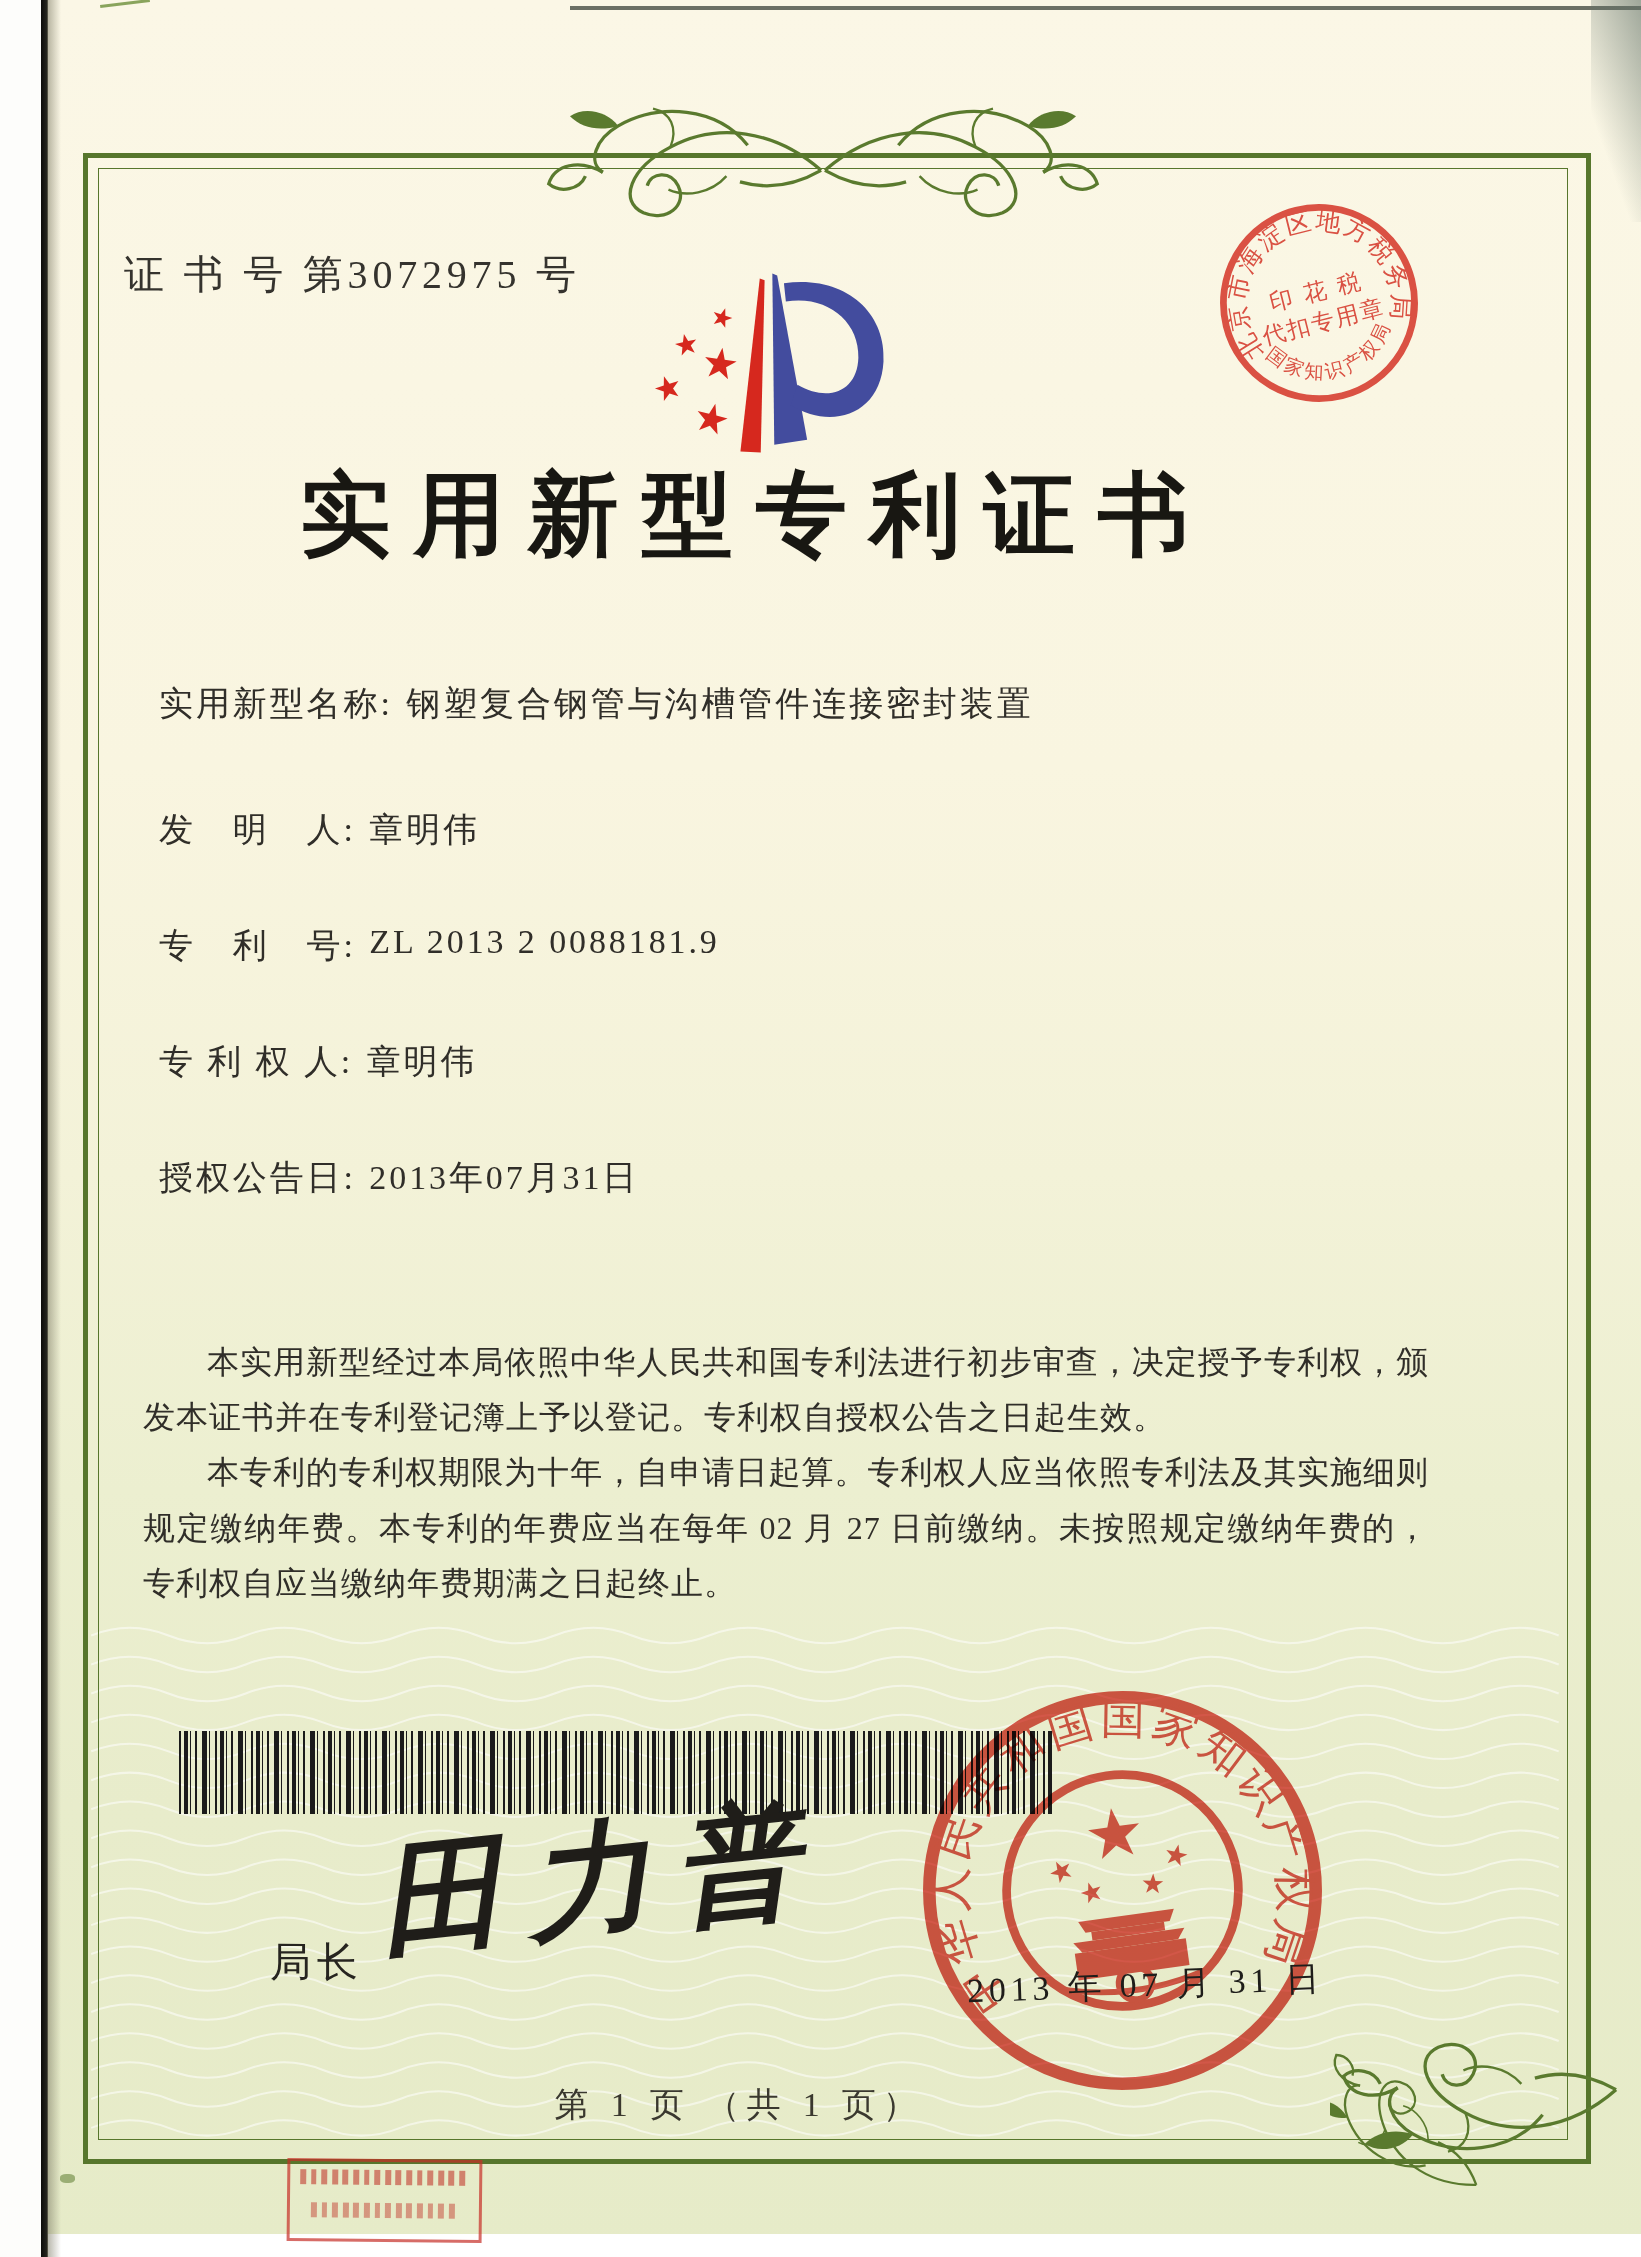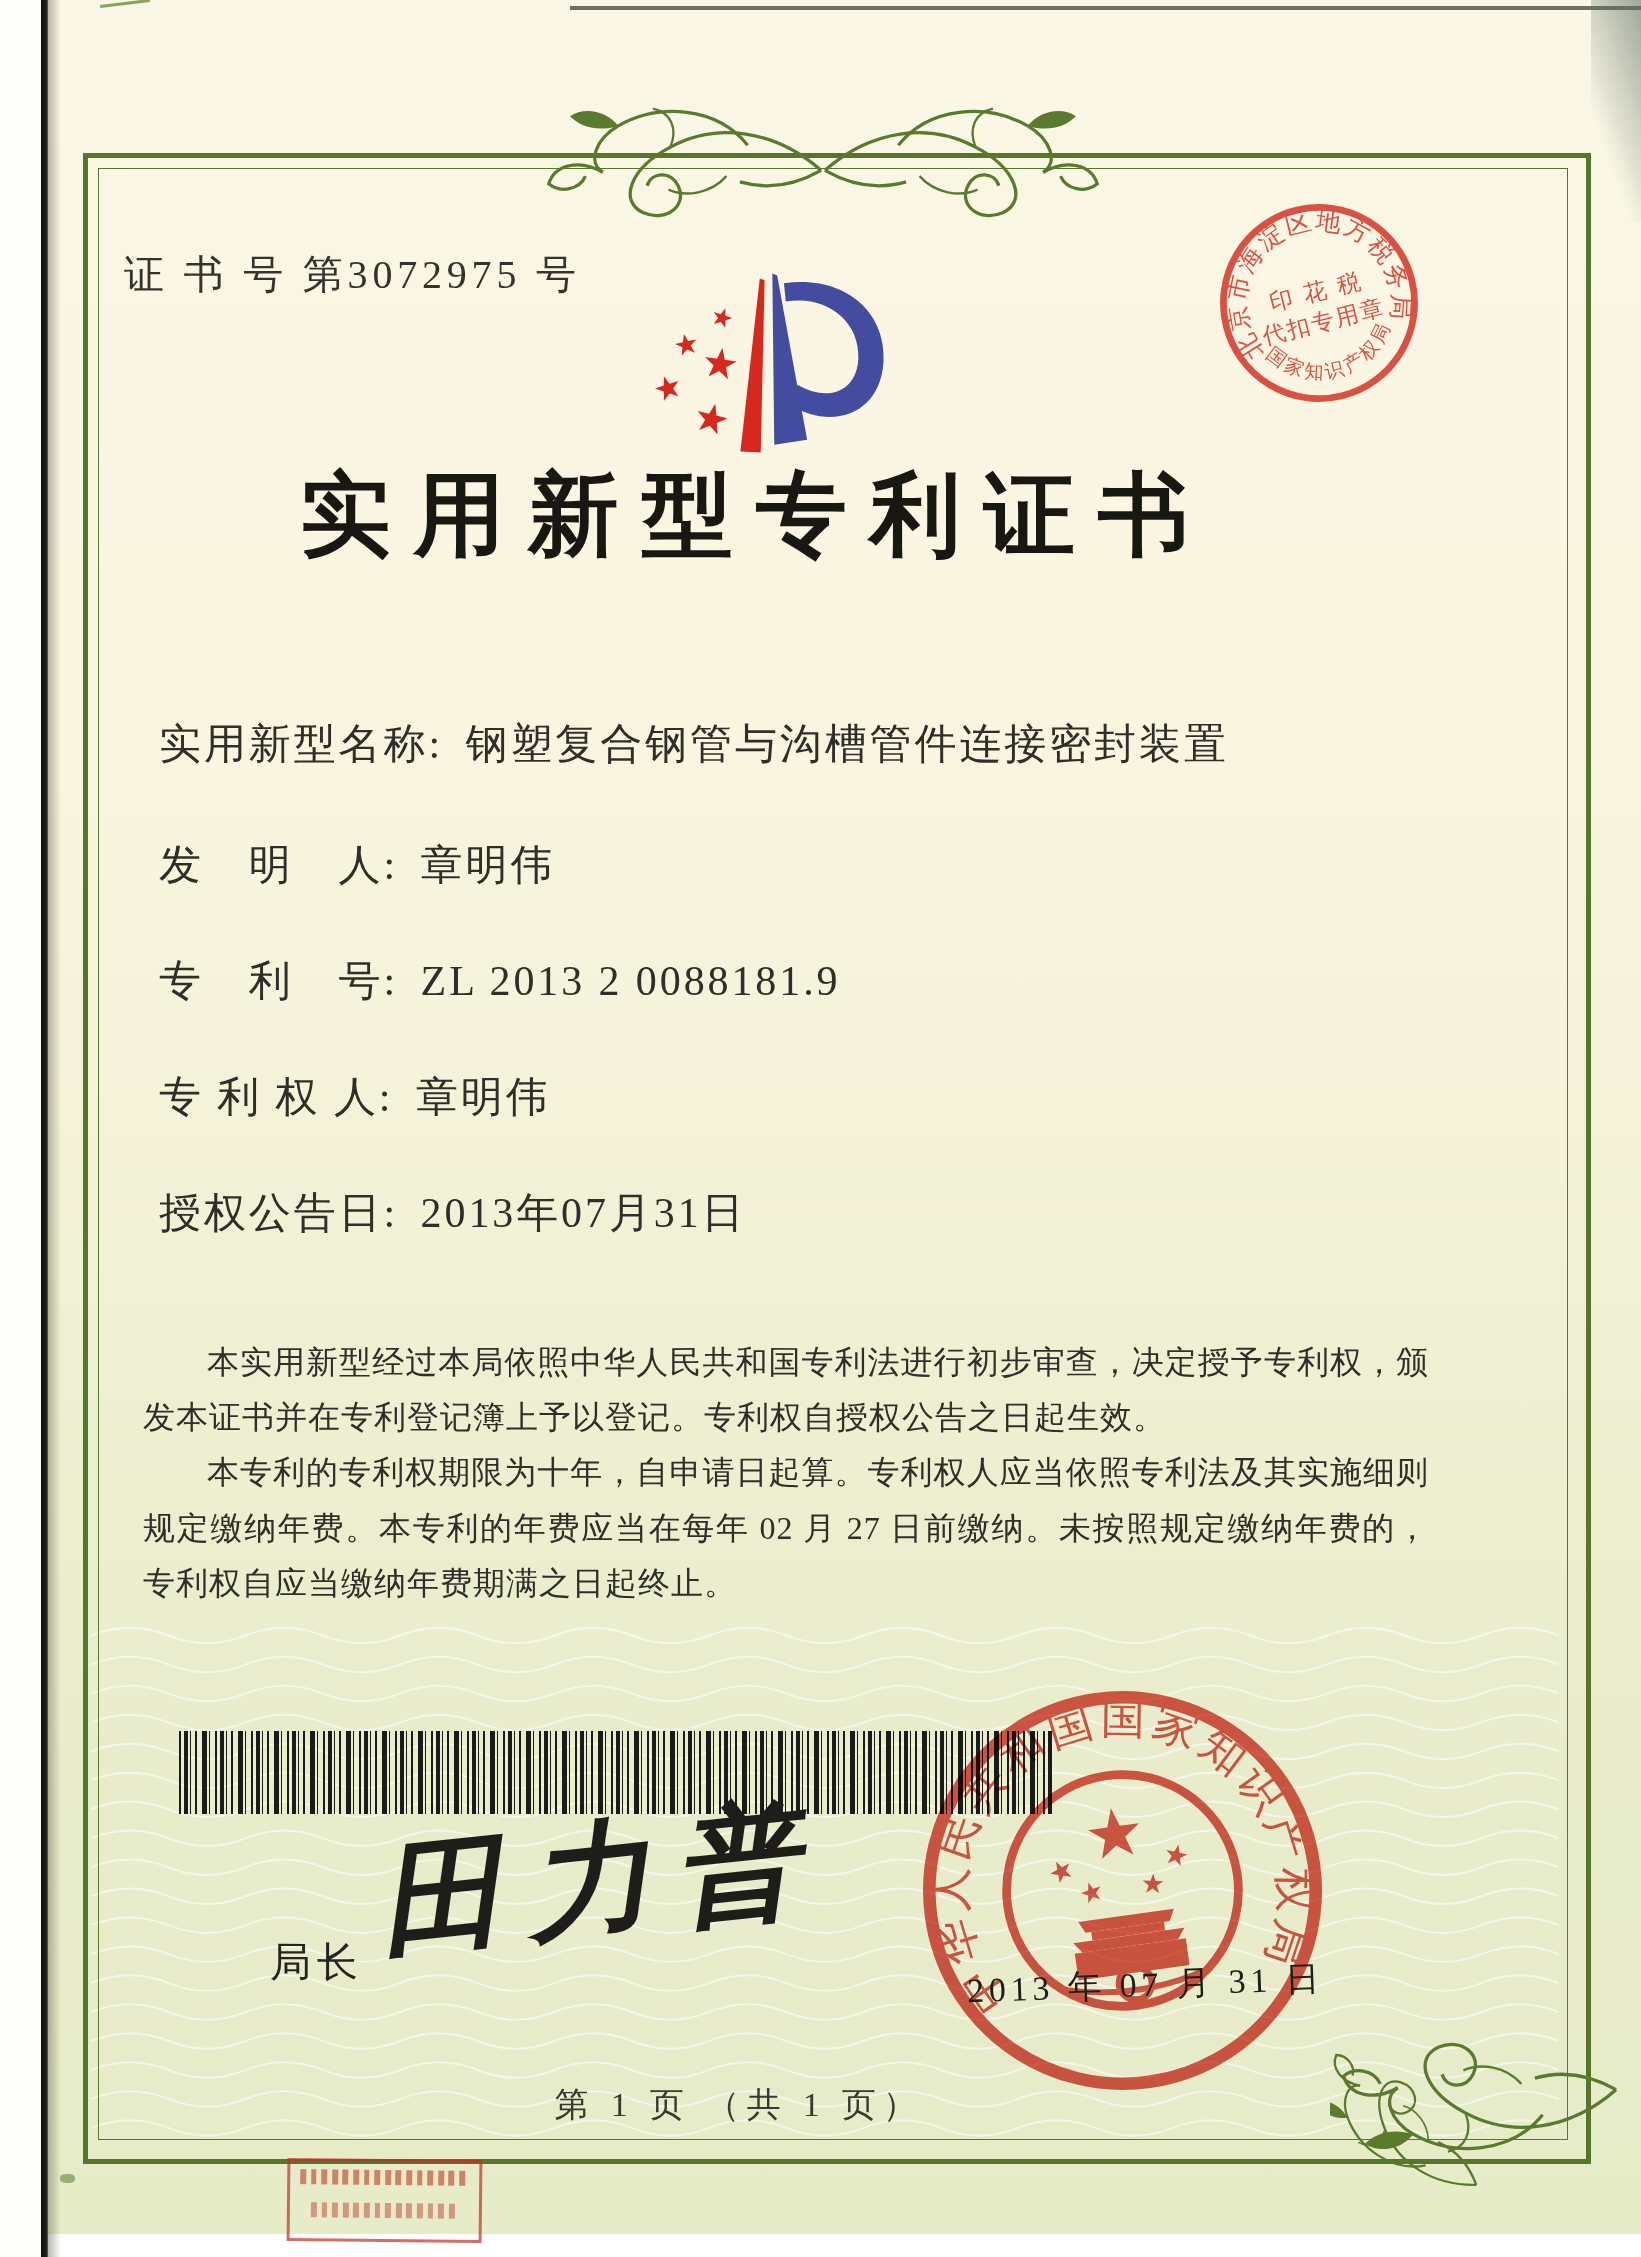--- a/index.html
+++ b/index.html
@@ -24,21 +24,21 @@
   .ornament{position:absolute;z-index:2;}
   
   .waves{position:absolute;left:91px;top:1622px;z-index:0;}
   
   .cert-number{position:absolute;left:124px;top:247px;font-size:40px;letter-spacing:4.8px;color:#35332e;z-index:3;}
   .sipo-logo{position:absolute;left:608px;top:230px;z-index:3;}
   .tax-stamp{position:absolute;left:1207px;top:191px;z-index:4;transform:rotate(-14deg);opacity:.92;}
   .title{position:absolute;left:9.7px;top:454px;width:1492px;text-align:center;
     font-size:91px;font-weight:700;letter-spacing:23px;color:#181712;z-index:3;}
   .fields{position:absolute;left:159px;top:681px;width:1294px;z-index:3;}
-  .field-row{display:flex;align-items:center;height:116px;font-size:42px;letter-spacing:2.9px;color:#302e29;gap:9px;}
+  .field-row{display:flex;align-items:flex-start;height:116px;font-size:34px;letter-spacing:2.9px;color:#302e29;}
   .field-row:nth-child(1){height:126px;}
   .field-value{margin-left:13.5px;}
   .body-text{position:absolute;left:143px;top:1335px;width:1286px;z-index:3;}
   .body-text p{margin:0;text-indent:2em;font-size:32px;line-height:1.725;text-align:justify;letter-spacing:1px;color:#302e29;}
   .barcode{position:absolute;left:179px;top:1731px;width:874px;height:83px;z-index:3;
     background-image:repeating-linear-gradient(90deg,
       #1b1b1b 0 1.9px,rgba(0,0,0,0) 1.9px 4.8px,
       #1b1b1b 4.8px 8.7px,rgba(0,0,0,0) 8.7px 10.6px,
       #1b1b1b 10.6px 11.6px,rgba(0,0,0,0) 11.6px 16.4px,
       #1b1b1b 16.4px 18.3px,rgba(0,0,0,0) 18.3px 23px,

